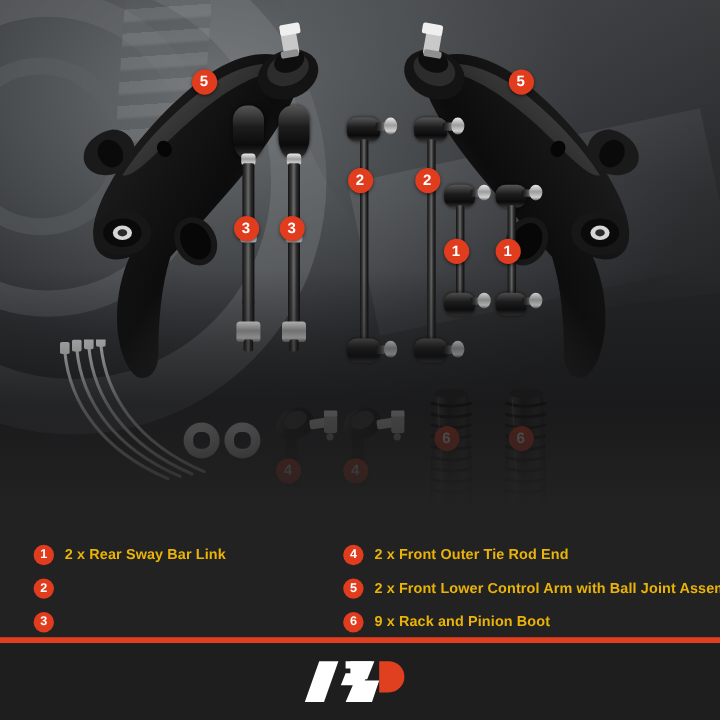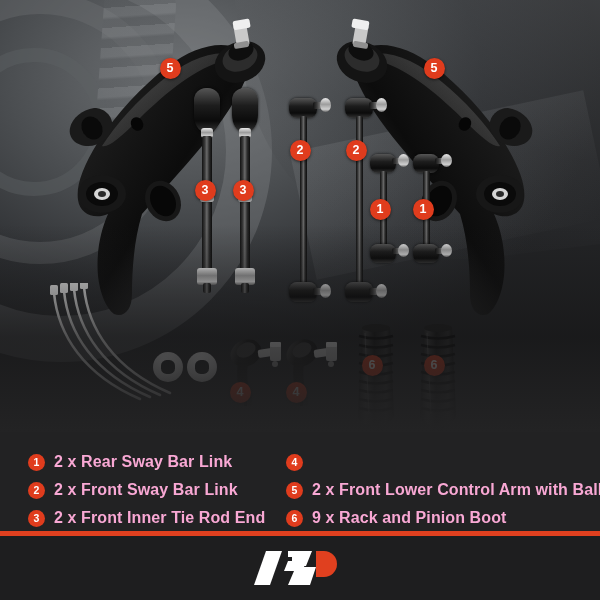--- a/index.html
+++ b/index.html
@@ -129,22 +129,22 @@
   }
   .legend-row .badge {
     position: static;
     width: 17px; height: 17px;
     min-width: 17px;
     font-size: 10.5px;
     margin-right: 9px;
     box-shadow: none;
   }
   .legend-label {
-    color: #f9a8d4;
-    font-size: 16px;
+    color: #eab308;
+    font-size: 12px;
     font-weight: bold;
     letter-spacing: .1px;
     white-space: nowrap;
   }
 
   
   #brand-bar {
     position: absolute;
     left: 0; top: 531px;
     width: 600px; height: 5px;
@@ -482,31 +482,30 @@
   </div>
 
   <div id="legend">
     <div class="legend-col left">
       <div class="legend-row">
         <div class="badge">1</div>
         <div class="legend-label">2 x Rear Sway Bar Link</div>
       </div>
       <div class="legend-row">
         <div class="badge">2</div>
-        <div class="legend-label">2 x Front Sway Bar Link</div>
       </div>
       <div class="legend-row">
         <div class="badge">3</div>
-        <div class="legend-label">2 x Front Inner Tie Rod End</div>
       </div>
     </div>
 
     <div class="legend-col right">
       <div class="legend-row">
         <div class="badge">4</div>
+        <div class="legend-label">2 x Front Outer Tie Rod End</div>
       </div>
       <div class="legend-row">
         <div class="badge">5</div>
         <div class="legend-label">2 x Front Lower Control Arm with Ball Joint Assembly</div>
       </div>
       <div class="legend-row">
         <div class="badge">6</div>
         <div class="legend-label">9 x Rack and Pinion Boot</div>
       </div>
     </div>

